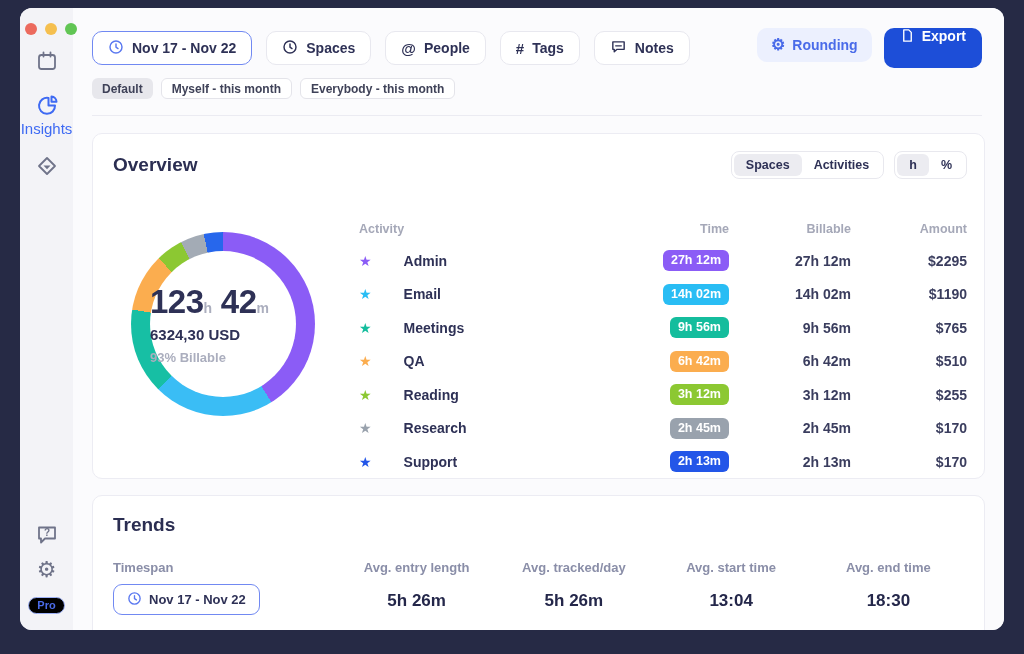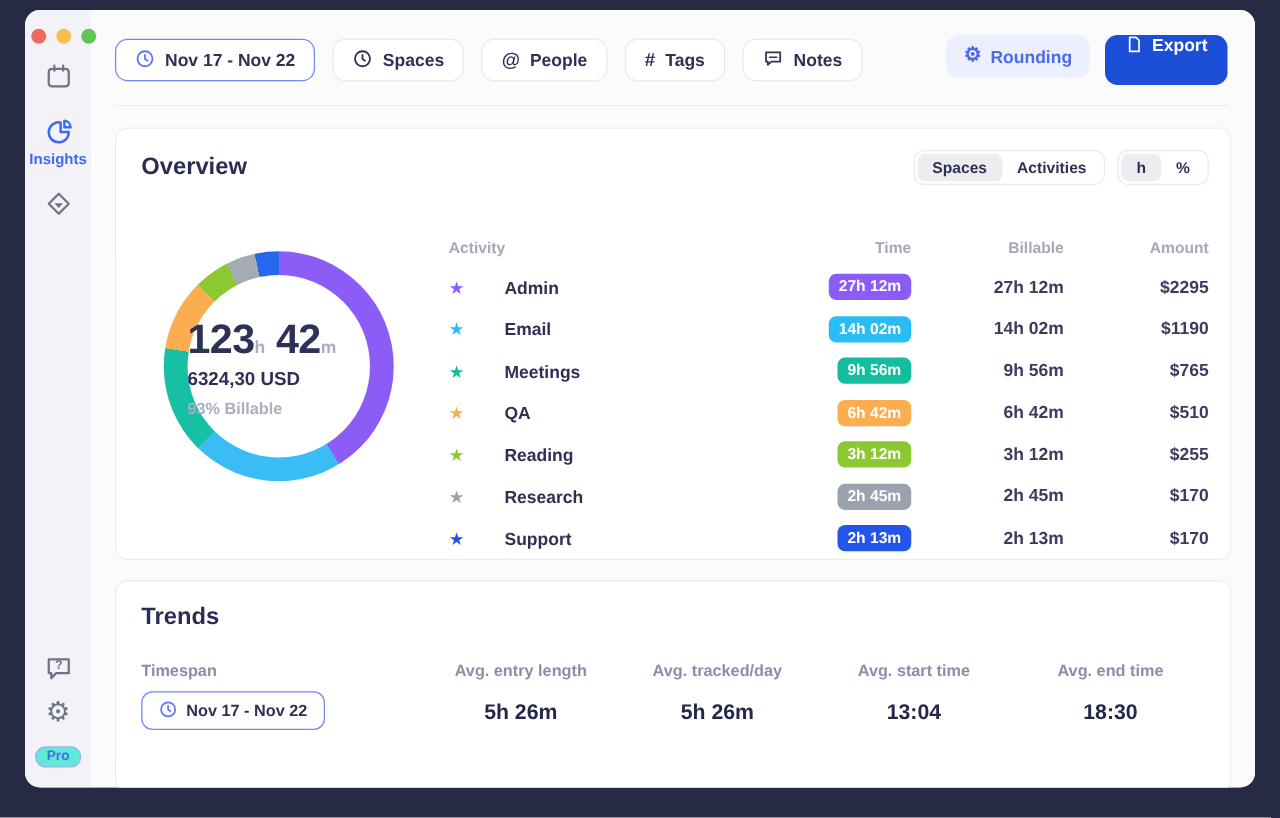--- a/index.html
+++ b/index.html
@@ -21,28 +21,28 @@
     display:flex; flex-direction:column; align-items:center;
     position:relative;
   }
   .traffic { position:absolute; top:15px; left:5px; display:flex; gap:8px; }
   .traffic span { width:12px; height:12px; border-radius:50%; display:block; }
   .tl-red{ background:#EC6A5E;} .tl-yellow{ background:#F5BF4F;} .tl-green{ background:#61C554;}
   .side-icon { width:26px; height:26px; display:flex; align-items:center; justify-content:center; cursor:pointer; }
   .side-icon svg { display:block; }
   .icon-cal { margin-top:40px; }
   .icon-insights { margin-top:18px; }
-  .insights-label { font-size:12px; font-weight:700; color:#3E6AF3; margin-top:2px; }
+  .insights-label { font-size:15px; font-weight:400; color:#3E6AF3; margin-top:2px; }
   .icon-diamond { margin-top:16px; }
   .side-spacer { flex:1; }
   .icon-help { margin-bottom:10px; }
   .icon-gear { font-size:22px; color:#6F7389; line-height:1; margin-bottom:14px; }
   .pro-badge {
     border:1.5px solid #9DB0F6; color:#4A6BE9; font-size:11px; font-weight:700;
-    border-radius:9px; padding:1px 8px 2px; margin-bottom:16px; background:#5eead4;
+    border-radius:9px; padding:1px 8px 2px; margin-bottom:16px; background:#000000;
   }
   
   .main { flex:1; display:flex; flex-direction:column; background:#FBFBFD; min-width:0; }
   .topbar { padding:20px 22px 0 19px; }
   .toolbar-row { display:flex; align-items:center; gap:14px; }
   .tb-btn {
     display:inline-flex; align-items:center; gap:8px; height:34px; padding:0 15px;
     background:#fff; border:1px solid #E8E8EF; border-radius:10px;
     font-size:14px; font-weight:700; color:#2E3156; cursor:pointer; white-space:nowrap;
   }
@@ -238,20 +238,25 @@
             <span>
               <svg width="15" height="15" viewBox="0 0 24 24" fill="none" stroke="#fff" stroke-width="2.2" stroke-linejoin="round">
                 <path d="M6 3h8l4 4v14H6z"></path>
               </svg>
             </span>
             <span>Export</span>
           </button>
         </div>
       </div>
 
+      <div class="chips-row">
+        <div class="chip active">Default</div>
+        <div class="chip inactive">Myself - this month</div>
+        <div class="chip inactive">Everybody - this month</div>
+      </div>
 
       <div class="divider"></div>
     </div>
 
     <div class="content">
 
       <div class="card card-overview">
         <div class="card-head">
           <div class="card-title">Overview</div>
           <div class="seg-group">

